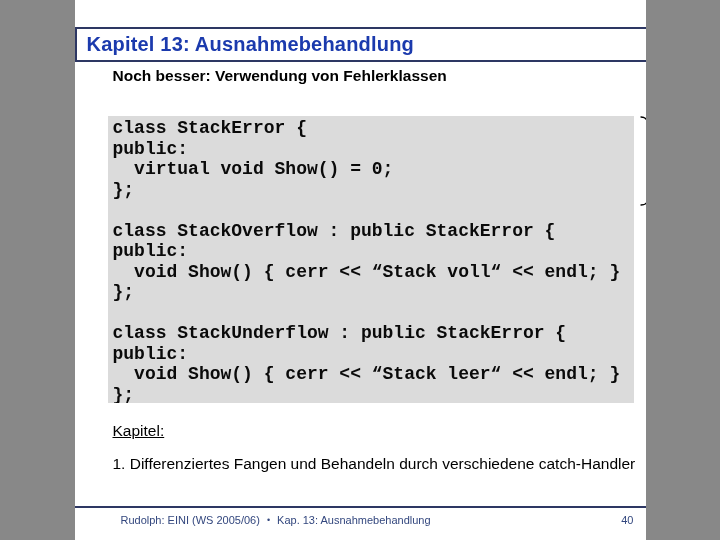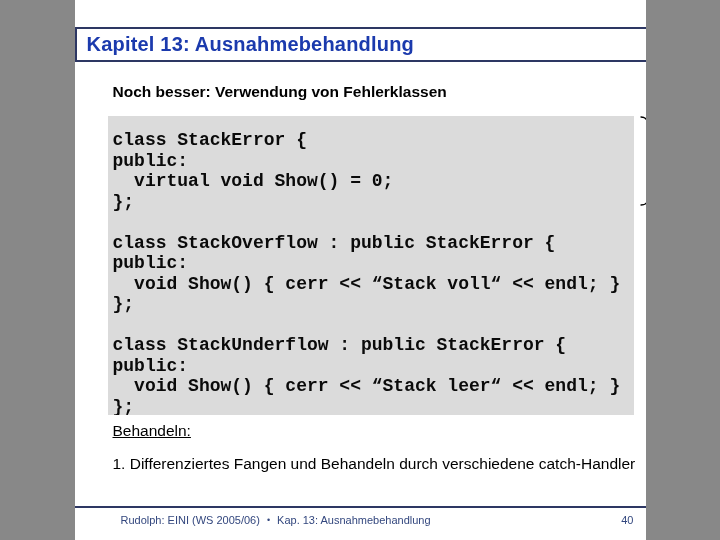--- a/index.html
+++ b/index.html
@@ -21,26 +21,26 @@
   }
   .top-rule{position:absolute;left:0;top:27px;width:619px;height:2px;background:var(--rule-navy);}
   .left-tick{position:absolute;left:0;top:27px;width:2px;height:35px;background:var(--rule-navy);}
   .title-rule{position:absolute;left:0;top:60px;width:691px;height:2px;background:var(--rule-navy);}
   .page-title{
     position:absolute;left:12px;top:33px;width:600px;
     font-size:20px;font-weight:bold;color:var(--title-blue);letter-spacing:0.2px;
   }
   .logo{position:absolute;left:600px;top:0;width:120px;height:70px;}
   .slide-subtitle{
-    position:absolute;left:38px;top:83px;width:600px;
+    position:absolute;left:38px;top:67px;width:600px;
     font-size:15.5px;font-weight:bold;color:var(--text-black);
   }
   .code{
     position:absolute;left:33px;top:116px;width:521px;height:285px;
-    background:var(--code-bg);margin:0;padding:14px 0 0 5px;
+    background:var(--code-bg);margin:0;padding:2px 0 0 5px;
     font-family:"Liberation Mono","DejaVu Sans Mono",monospace;
     font-size:18px;line-height:20.5px;font-weight:bold;color:var(--code-text);
     white-space:pre;overflow:hidden;
   }
   .brace{position:absolute;left:564px;top:116px;width:18px;height:90px;}
   .annotation{
     position:absolute;left:594px;top:137px;
     font-size:15px;line-height:19px;color:var(--text-black);
   }
   .advantages-heading{
@@ -127,21 +127,21 @@
 
   <svg class="brace" viewBox="0 0 18 90" xmlns="http://www.w3.org/2000/svg">
     <path d="M2,1 C8,1 9,5 9,13 L9,36 C9,42 10.5,44.5 15,45.5 C10.5,46.5 9,49 9,55 L9,78 C9,86 8,89 2,89" fill="none" stroke="#000000" stroke-width="1.3" stroke-linecap="round"></path>
   </svg>
 
   <div class="annotation">
     <div>abstrakte</div>
     <div>Klasse</div>
   </div>
 
-  <div class="advantages-heading">Behandeln:</div>
+  <div class="advantages-heading">Kapitel:</div>
 
   <div class="advantages">
     <div>1. Differenziertes Fangen und Behandeln durch verschiedene catch-Handler</div>
   </div>
 
   <div class="footer-rule"></div>
 
   <div class="footer">
     <span>Rudolph: EINI (WS 2005/06)</span>
     <span class="dot">•</span>

